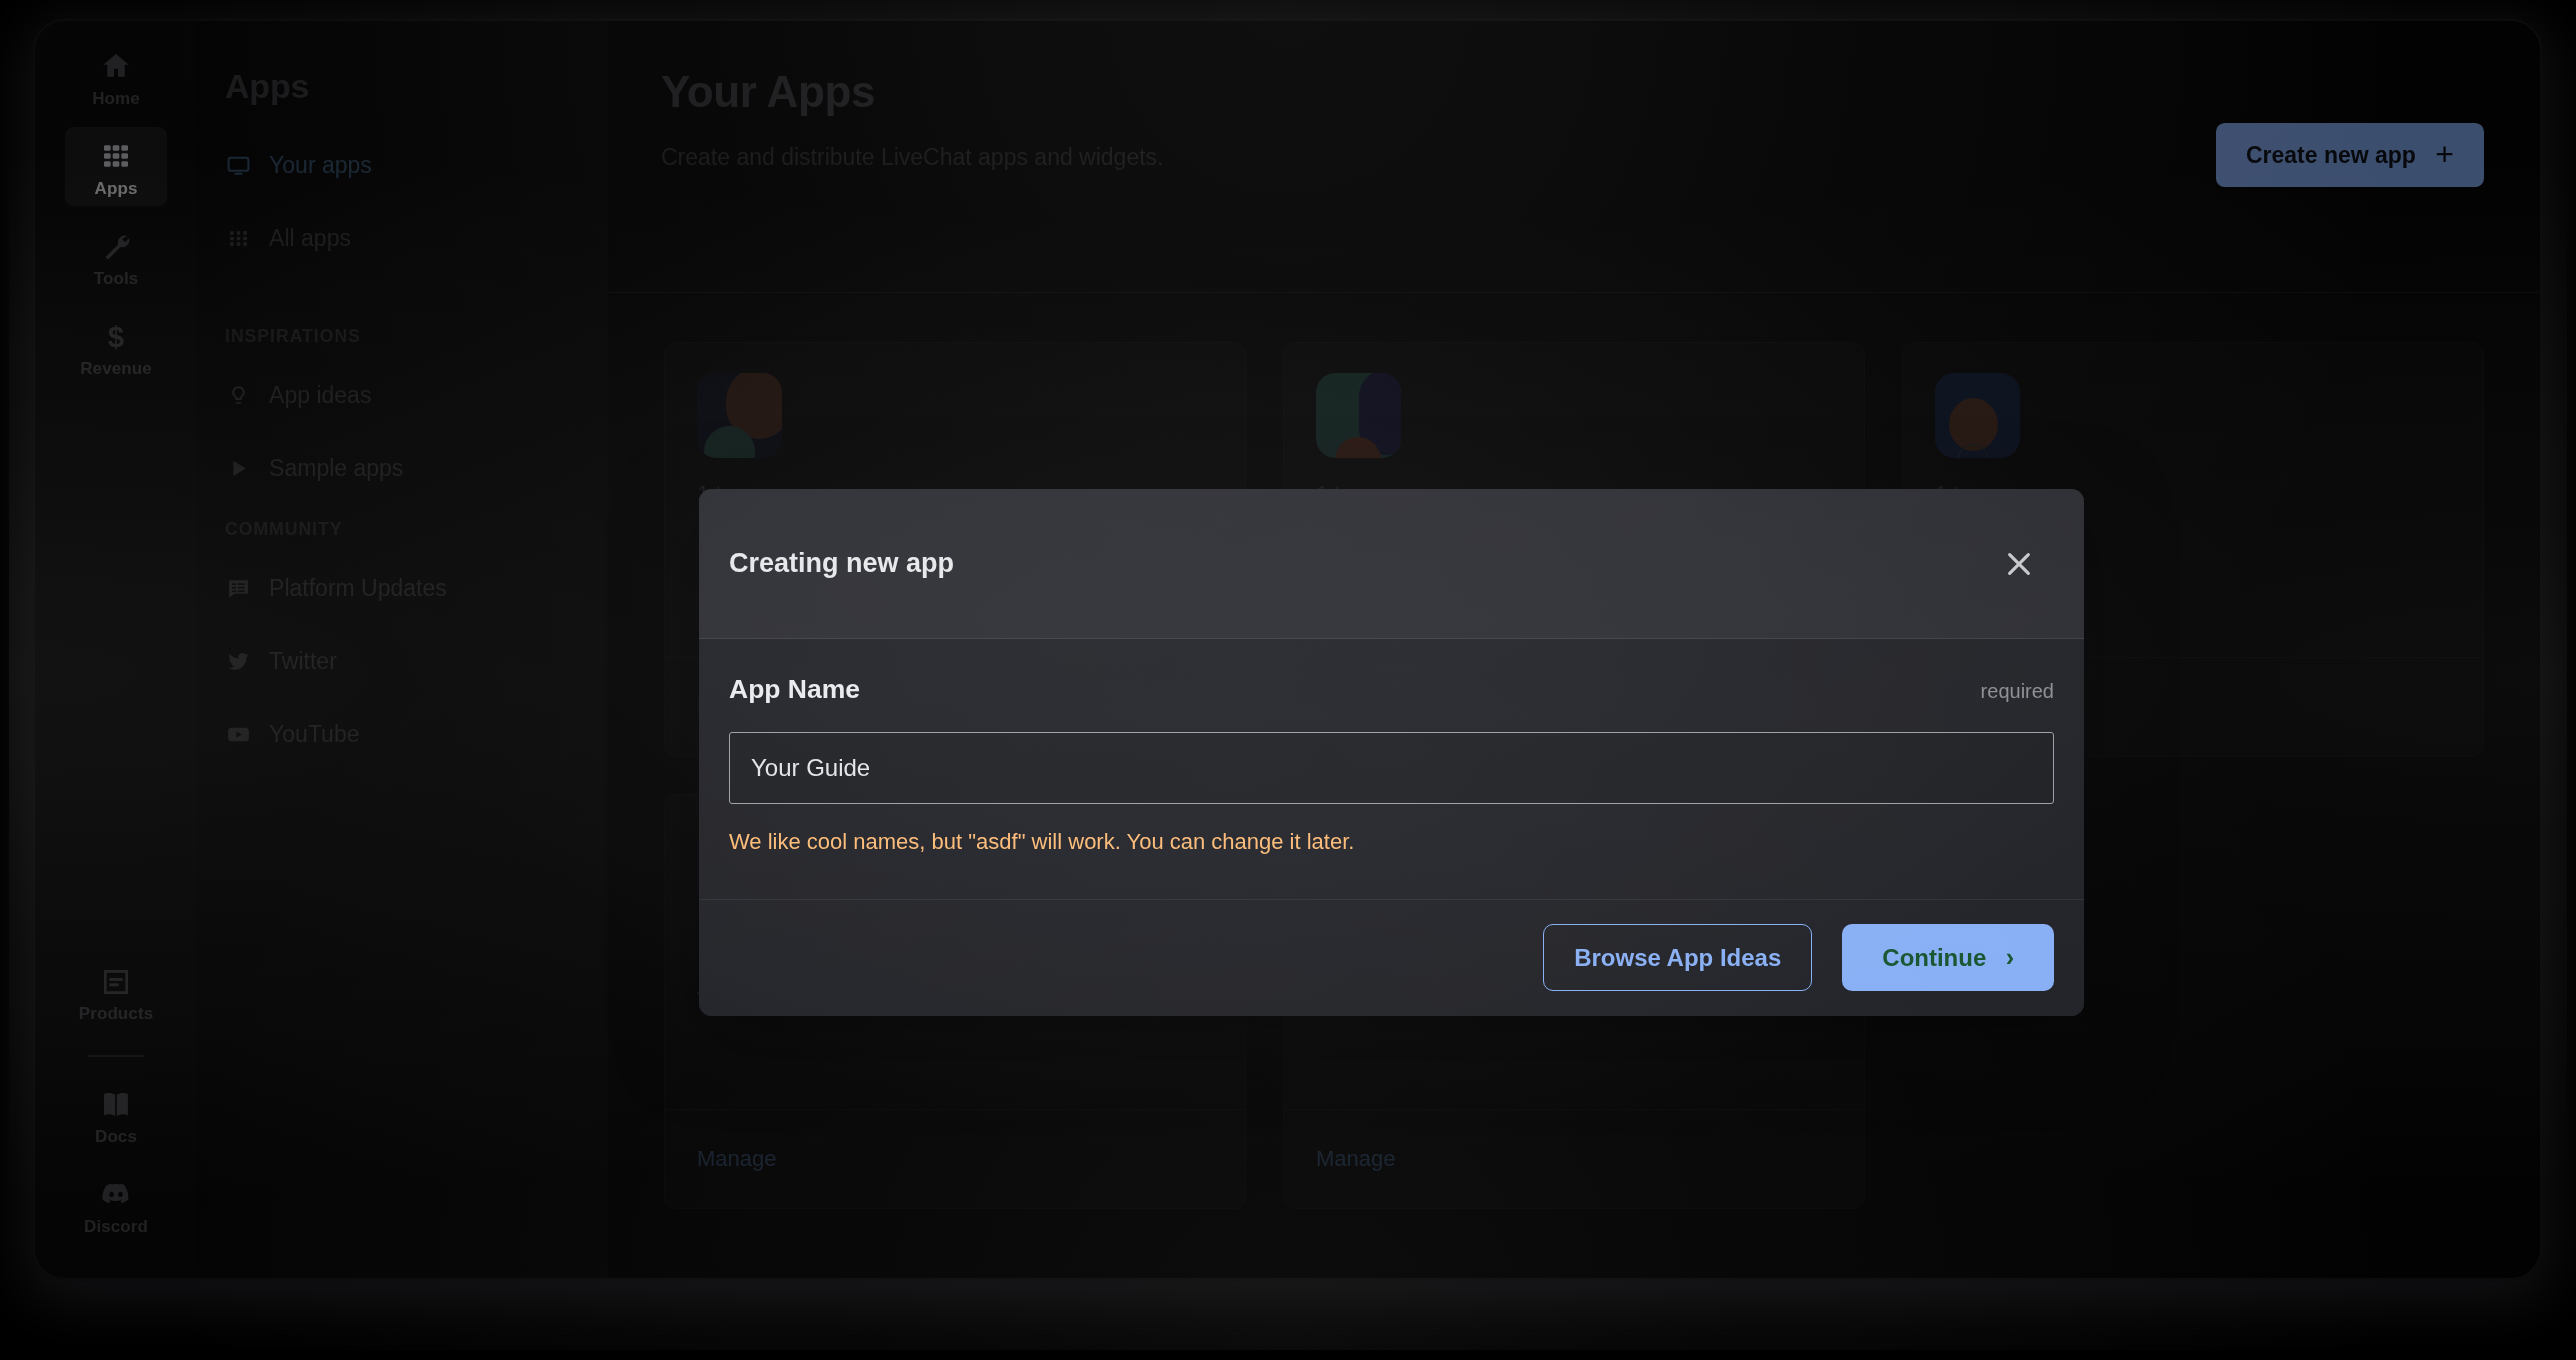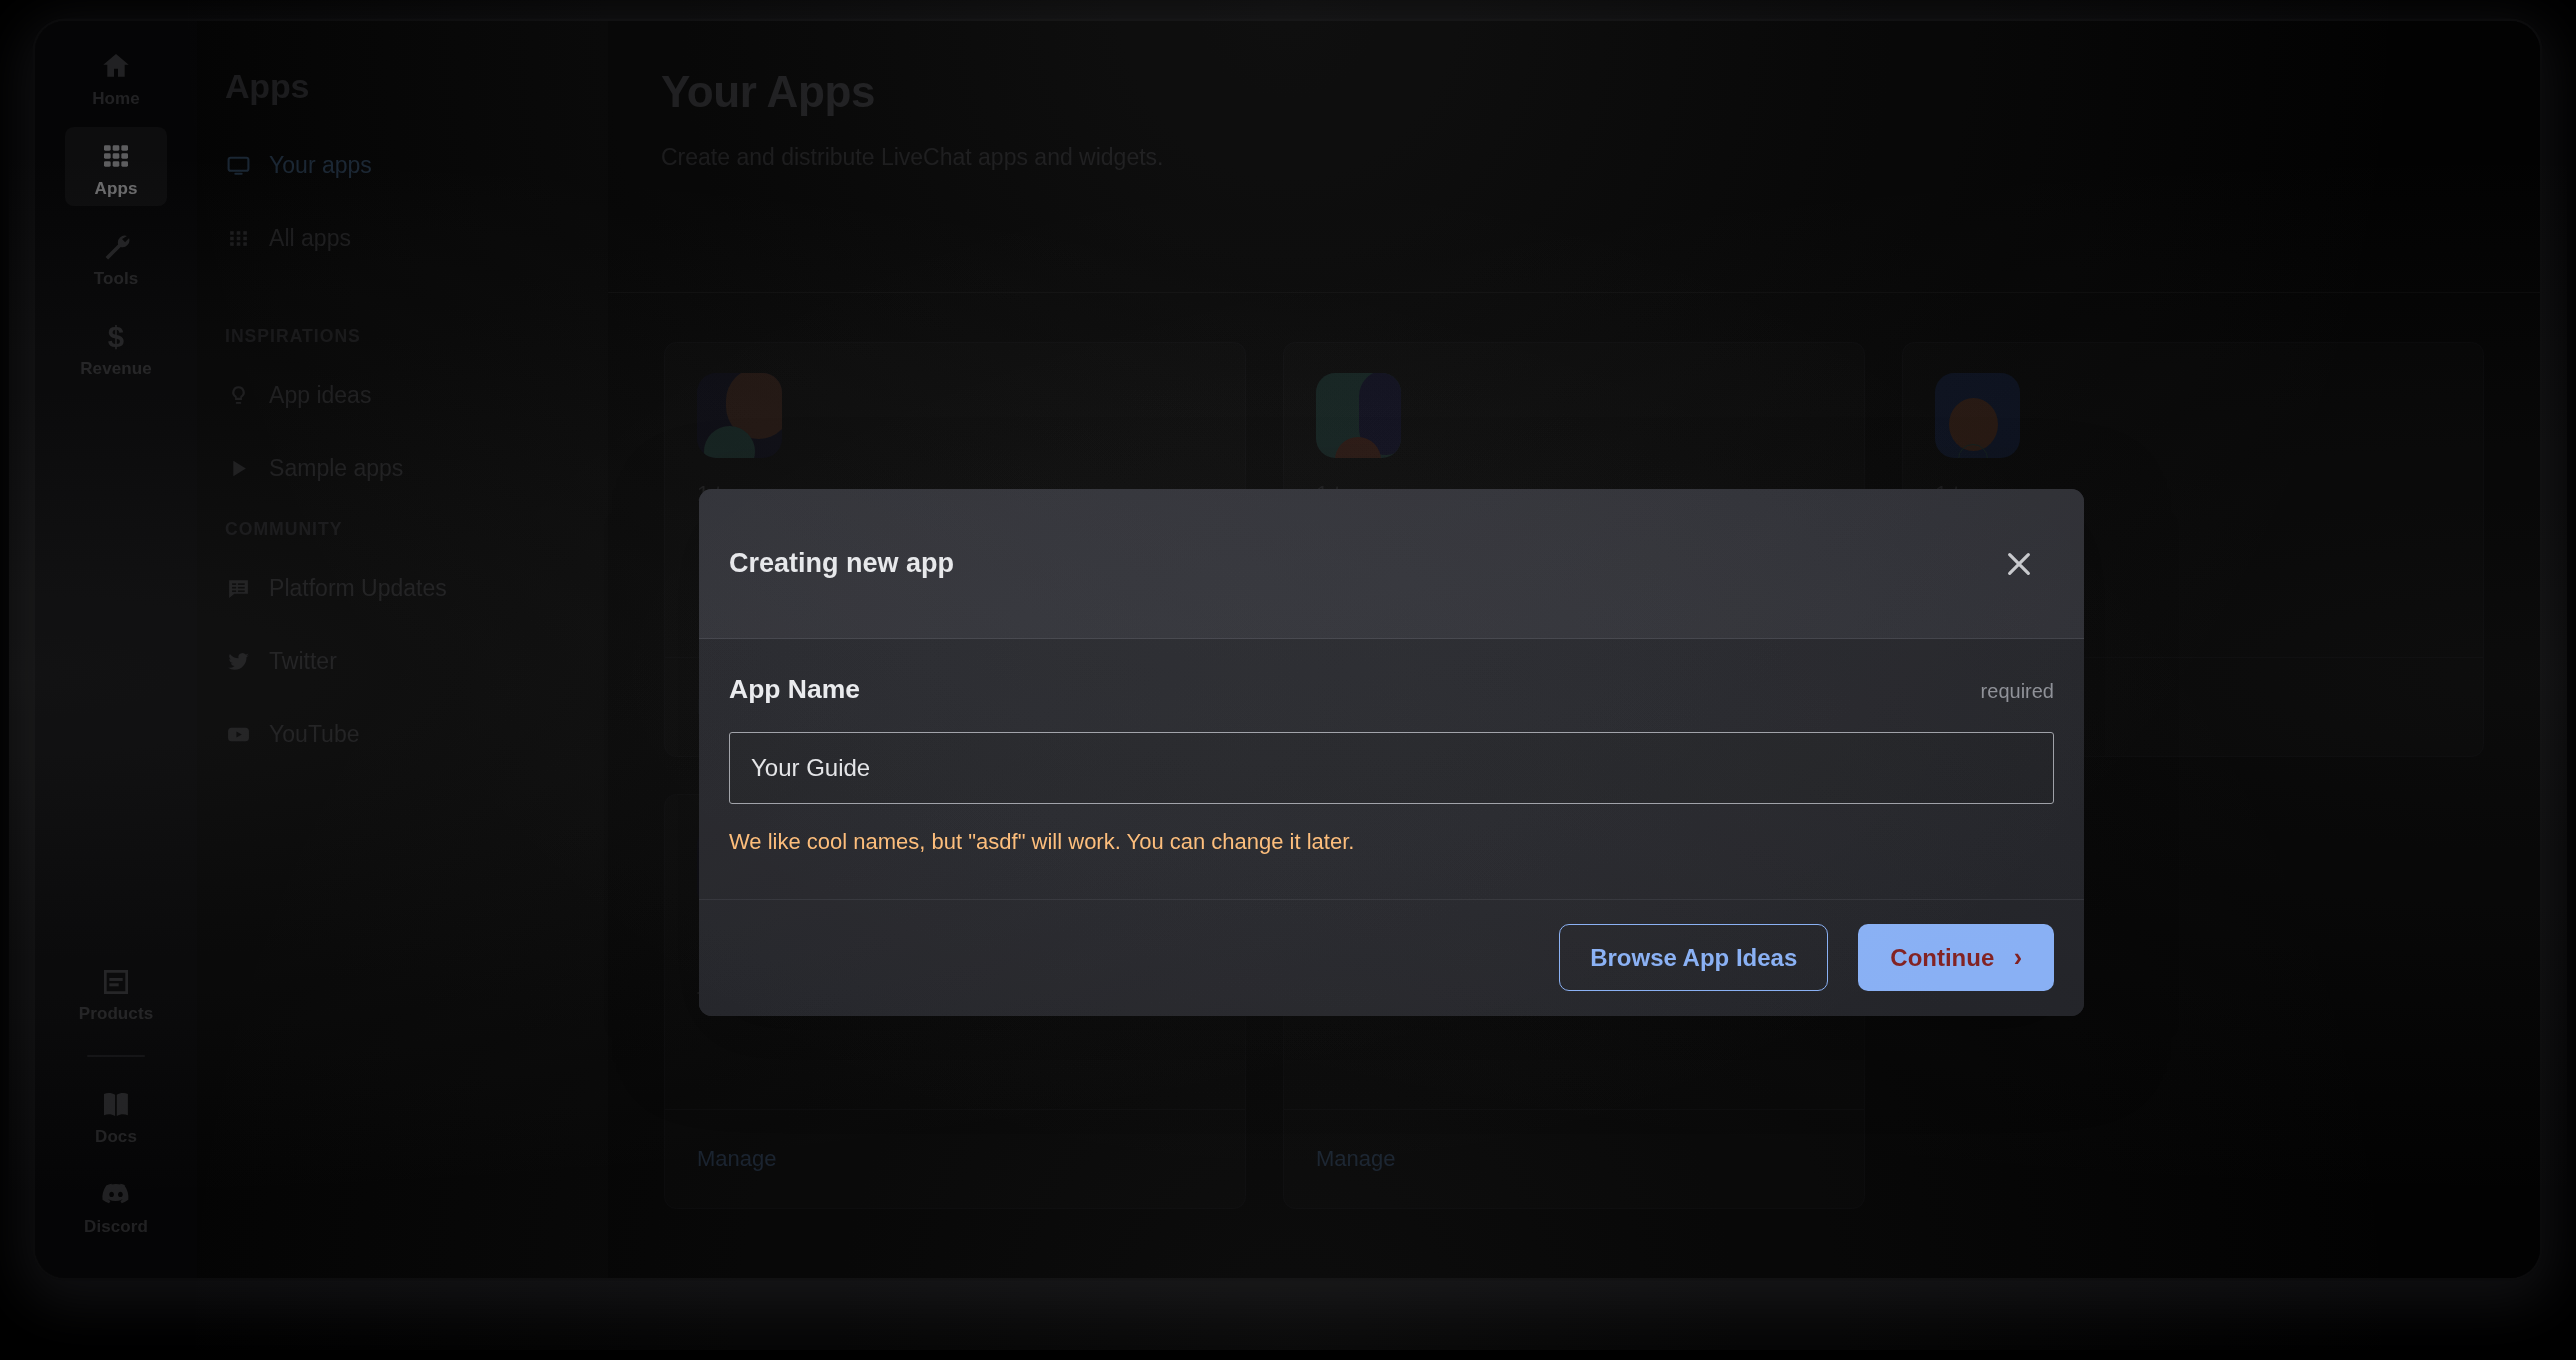--- a/index.html
+++ b/index.html
@@ -224,21 +224,21 @@
     border-radius: 10px;
     font-size: 24px;
     font-weight: 700;
     display: flex;
     align-items: center;
     justify-content: center;
     cursor: pointer;
     font-family: "Liberation Sans", sans-serif;
   }
   #browse-btn { background: transparent; border: 1.4px solid #86aef4; color: #86aef4; padding: 0 30px; }
-  #continue-btn { background: #86aef4; border: none; color: #7f1d1d; padding: 0 32px; gap: 19.4px; }
+  #continue-btn { background: #86aef4; border: none; color: #14532d; padding: 0 40px; gap: 19.4px; }
   #continue-btn .chev { font-size: 25px; font-weight: 700; }
 </style>
 </head>
 <body>
 
 <div id="frame">
   <div id="app">
 
     <div id="rail">
 
@@ -407,20 +407,24 @@
             </svg>
         </span>
         <span>YouTube</span>
       </div>
     </div>
 
     <div id="main">
       <div id="main-header">
         <div id="page-title">Your Apps</div>
         <div id="page-sub">Create and distribute LiveChat apps and widgets.</div>
+        <button id="create-btn">
+          <span>Create new app</span>
+          <span class="plus">+</span>
+        </button>
       </div>
 
       <div id="cards">
 
         <div class="card">
           <div class="card-top">
             <div class="card-icon" style="background:#0d0d1e">
               <div style="position:absolute;right:-8.8px;top:-5.3px;width:65px;height:71px;border-radius:35px;background:#3a2218"></div>
               <div style="position:absolute;left:7px;bottom:-19.4px;width:51px;height:51px;border-radius:50%;background:#1d3a36"></div>
             </div>

